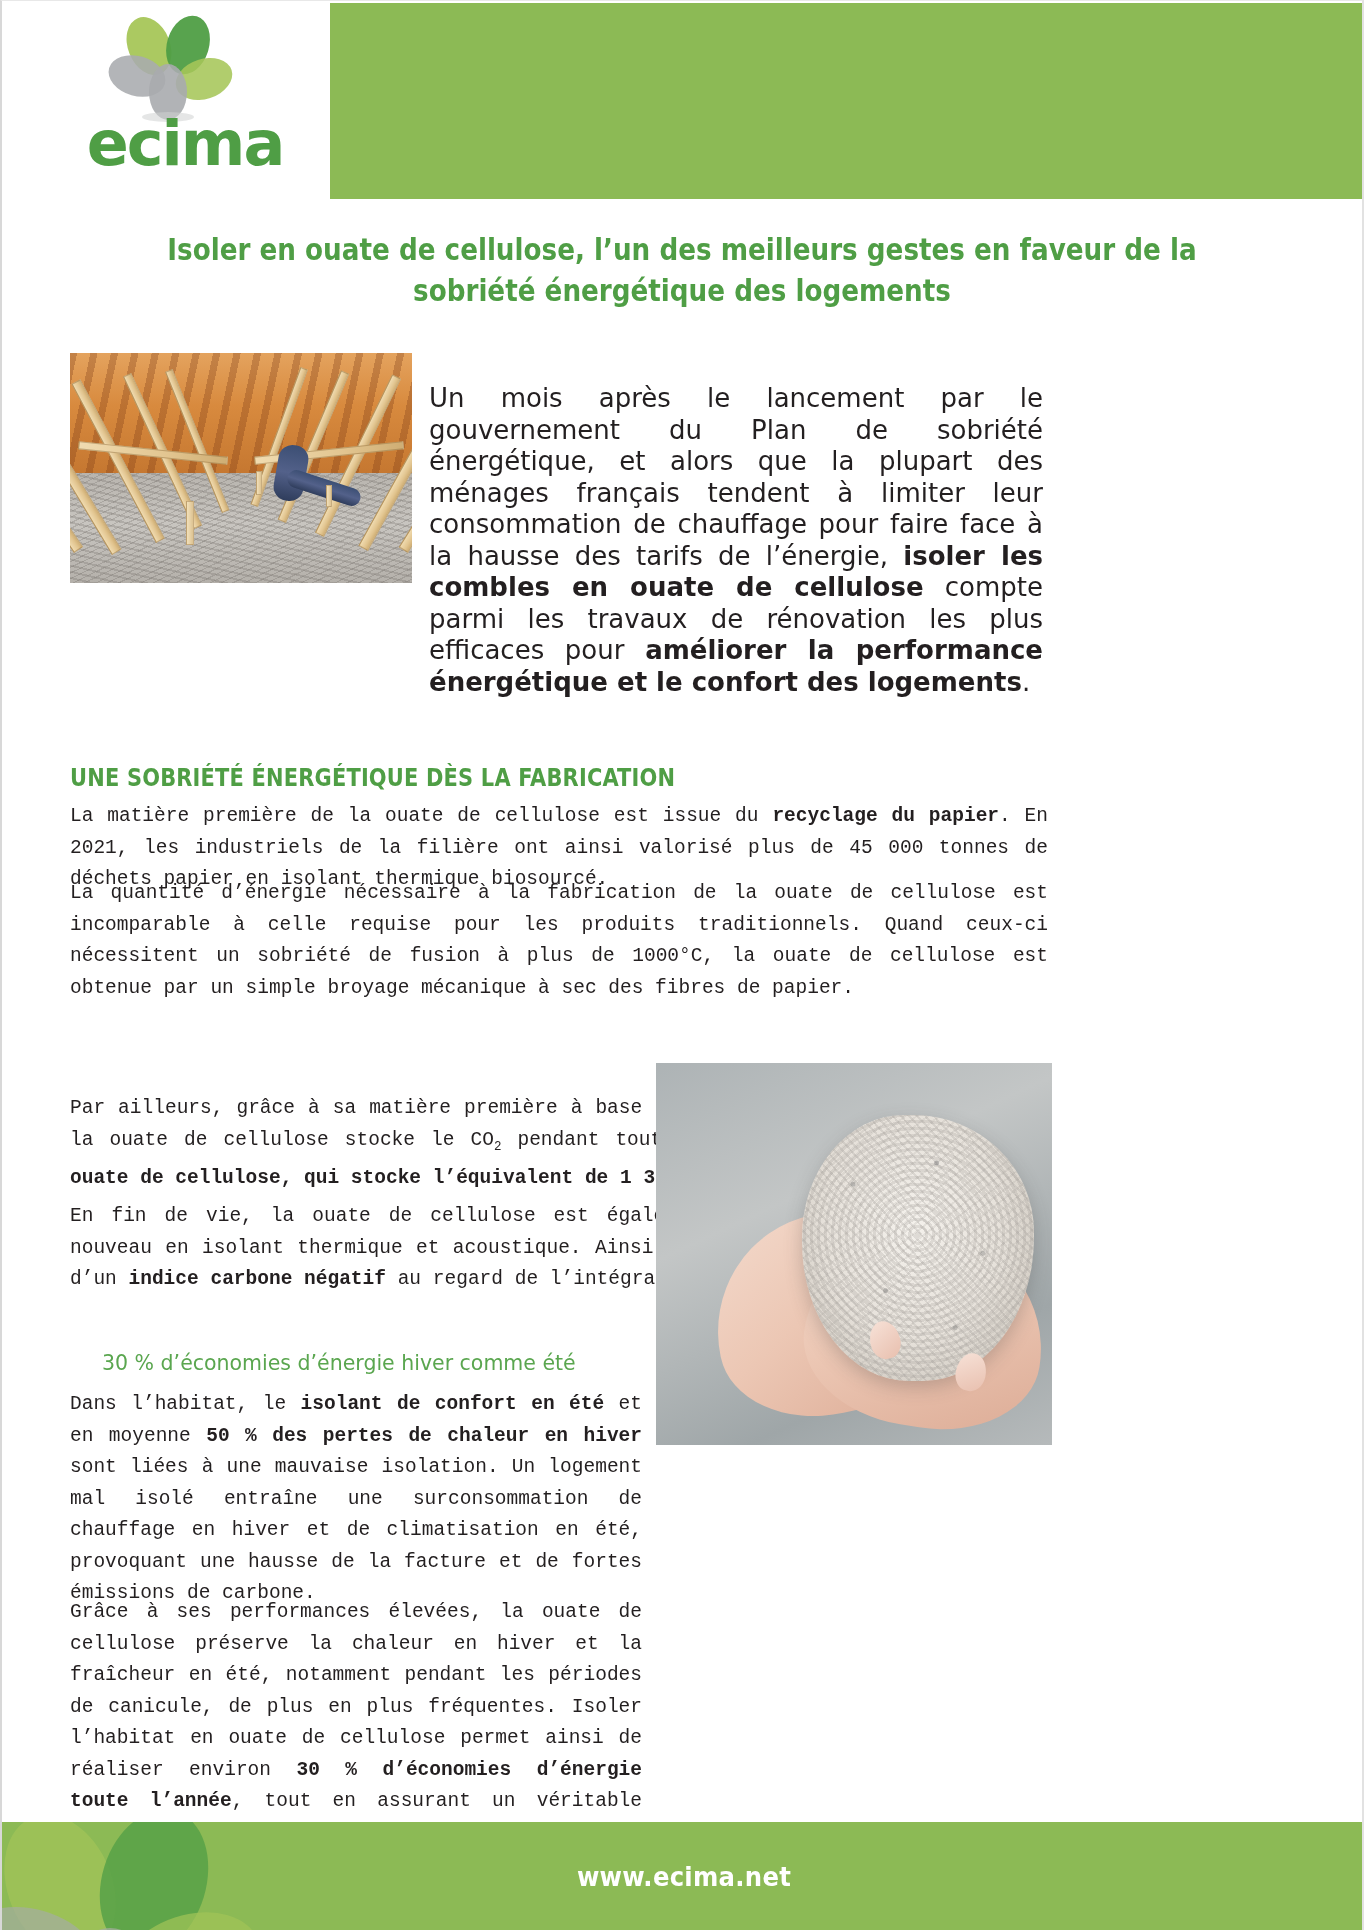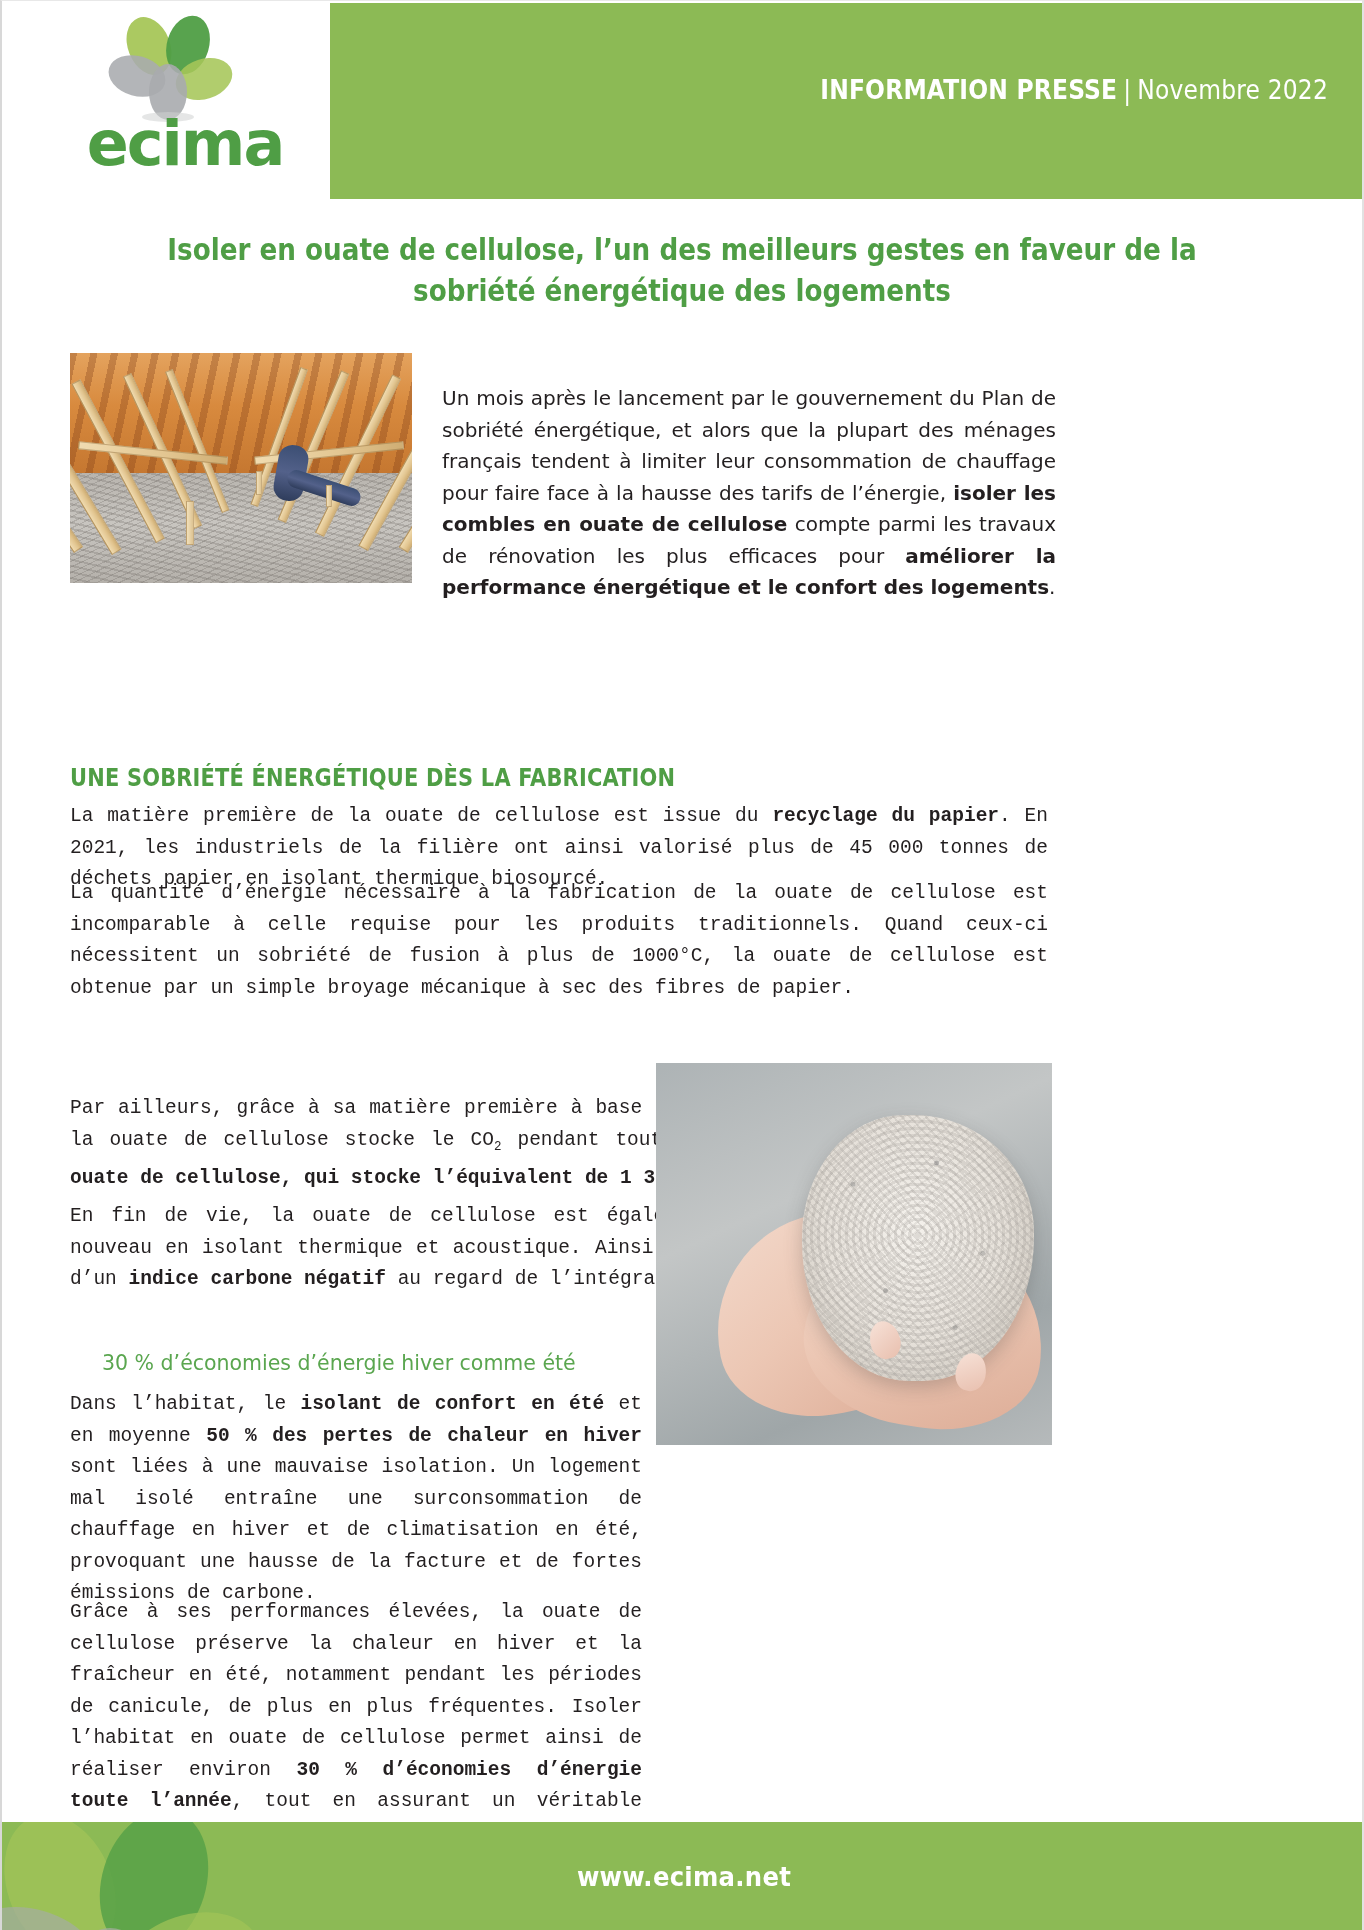--- a/index.html
+++ b/index.html
@@ -143,25 +143,25 @@
     box-sizing: border-box;
   }
   .attic-duct {
     position: absolute;
     background: linear-gradient(180deg,#3c4f74,#53618a 50%,#2f3d5c);
     border-radius: 14px;
   }
 
   #intro-text {
     position: absolute;
-    left: 440px;
+    left: 427px;
     top: 382px;
     width: 614px;
     font-family: "DejaVu Sans", sans-serif;
-    font-size: 20px;
+    font-size: 26px;
     line-height: 31.5px;
     color: #231f20;
     text-align: justify;
   }
   #intro-text b { font-weight: bold; }
 
   
   .section-head {
     position: absolute;
     font-family: "Liberation Sans Narrow", "DejaVu Sans Condensed", "Liberation Sans", sans-serif;
@@ -283,23 +283,20 @@
           <ellipse cx="88" cy="32" rx="21" ry="30" transform="rotate(17 88 32)" fill="#4f9e45" opacity="0.95"></ellipse>
           <ellipse cx="104" cy="66" rx="29" ry="20" transform="rotate(-18 104 66)" fill="#a6c659" opacity="0.88"></ellipse>
           <ellipse cx="37" cy="63" rx="29" ry="20" transform="rotate(16 37 63)" fill="#a9abae" opacity="0.88"></ellipse>
           <ellipse cx="68" cy="79" rx="19" ry="28" fill="#a9abae" opacity="0.9"></ellipse>
           <ellipse cx="68" cy="104" rx="26" ry="5" fill="#cfd1d2" opacity="0.55"></ellipse>
         </svg>
       </div>
       <div id="logo-word">ecima</div>
     </div>
 
-    <div id="header-text">
-      <span class="hl-strong">INFORMATION PRESSE</span><span class="hl-sep">|</span><span class="hl-date">Novembre 2022</span>
-    </div>
   </div>
 
   <div id="doc-title">Isoler en ouate de cellulose, l’un des meilleurs gestes en faveur de la sobriété énergétique des logements</div>
 
   <div id="photo-attic">
     <div class="attic-roof"></div>
     <div class="attic-floor"></div>
     <div class="truss truss-l" style="left:4px; top:28px; width:11px; height:172px; transform:rotate(-34deg);"></div>
     <div class="truss truss-l" style="left:42px; top:16px; width:11px; height:186px; transform:rotate(-31deg);"></div>
     <div class="truss truss-l" style="left:86px; top:10px; width:10px; height:180px; transform:rotate(-28deg);"></div>

